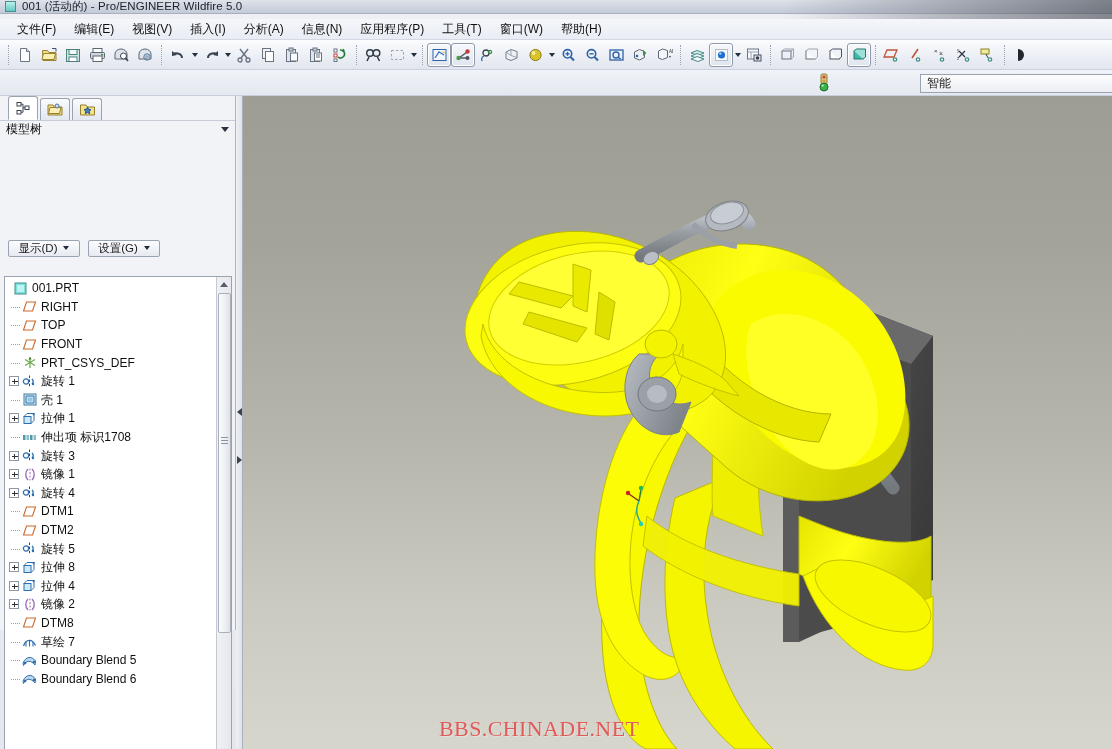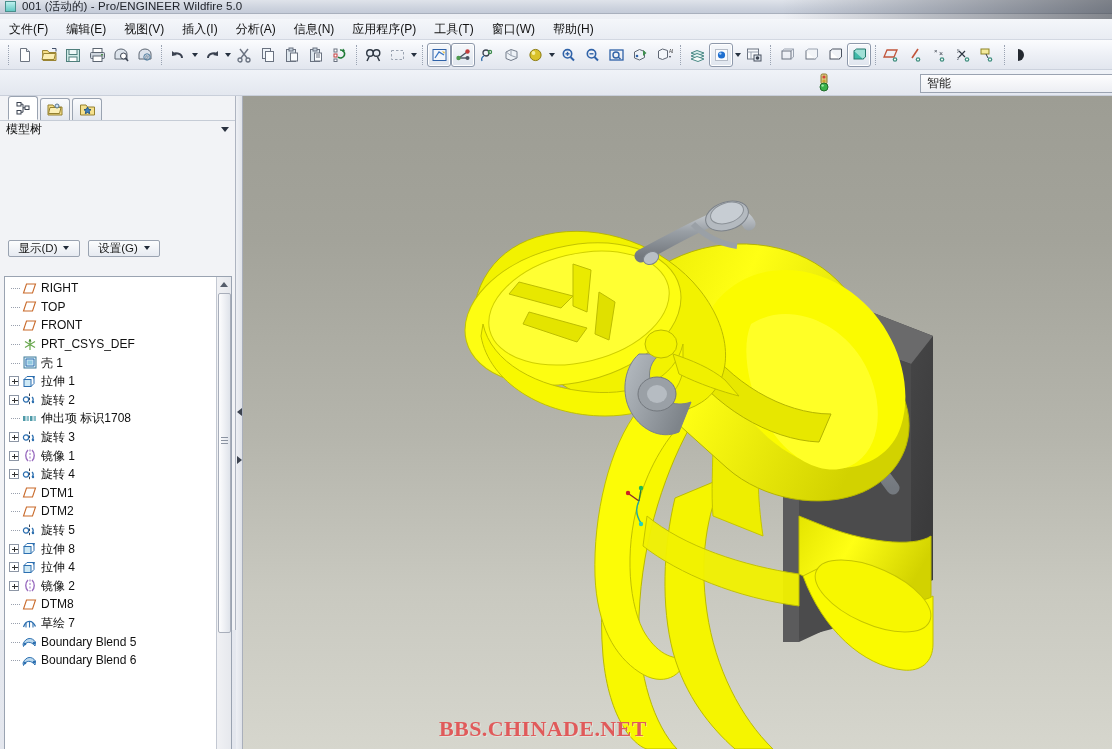--- a/index.html
+++ b/index.html
@@ -19,21 +19,21 @@
       padding-left:5px; }
   .title-icon { width:11px; height:11px; background:linear-gradient(#bdf0ee,#63c8c4);
       border:1px solid #4a8f8c; margin-right:6px; flex:0 0 auto; }
   .title-text { font-size:11.5px; color:#20242b; letter-spacing:.1px; white-space:nowrap; }
   .title-sheen { position:absolute; right:0; top:0; width:330px; height:19px;
       background:linear-gradient(90deg,rgba(255,255,255,0) 0%,rgba(120,125,135,.45) 45%,rgba(60,64,72,.60) 100%); }
 
   
   .menubar { position:absolute; left:0; top:19px; width:1112px; height:21px;
       background:linear-gradient(#f4f6fa,#e9ecf3); display:flex; align-items:center;
-      border-bottom:1px solid #d3d8e2; }
+      padding-left:8px; border-bottom:1px solid #d3d8e2; }
   .menuitem { font-size:12px; color:#111; padding:2px 9px; white-space:nowrap; cursor:default; }
 
   
   .toolbar { position:absolute; left:0; top:40px; width:1112px; height:30px;
       background:linear-gradient(#fbfcfe,#eceff5 55%,#e2e6ee);
       border-bottom:1px solid #ccd2dd; display:flex; align-items:center; padding-left:4px; }
   .tsep { width:1px; height:20px; margin:0 4px; border-left:1px dotted #9aa3b2; flex:0 0 auto; }
   .tbtn { width:24px; height:24px; display:flex; align-items:center; justify-content:center;
       flex:0 0 auto; position:relative; border:1px solid transparent; border-radius:2px; }
   .tbtn.on { border:1px solid #8e99ab; background:linear-gradient(#f6f8fb,#dfe5ee);
@@ -115,21 +115,21 @@
       border-bottom:4px solid transparent; border-right:5px solid #3c434f; }
   .sp-arrow.a2::after { content:""; display:block; border-top:4px solid transparent;
       border-bottom:4px solid transparent; border-left:5px solid #3c434f; }
 
   
   .viewport { position:absolute; left:243px; top:96px; width:869px; height:653px;
       background:linear-gradient(180deg,#9d9d94 0%,#a3a39a 22%,#b5b5ac 52%,#c9c9c0 76%,#d6d6cd 100%);
       overflow:hidden; }
   .viewport svg { position:absolute; left:0; top:0; }
   .watermark { position:absolute; left:196px; top:620px; font-family:"Liberation Serif","DejaVu Serif",serif;
-      font-size:22px; font-weight:bold; color:#e05a5a; letter-spacing:.4px;
+      font-size:22px; font-weight:normal; color:#e05a5a; letter-spacing:.4px;
       text-shadow:1px 1px 0 rgba(255,255,255,.35); }
 </style>
 </head>
 <body>
 
 <div id="app">
 
   <div class="titlebar">
     <div class="title-icon"></div>
     <div class="title-text">001 (活动的) - Pro/ENGINEER Wildfire 5.0</div>
@@ -499,20 +499,29 @@
         <span class="c"></span>
       </div>
       <div class="dbtn">
         <span>设置(G)</span>
         <span class="c"></span>
       </div>
     </div>
 
     <div class="treebox">
       <div class="treelist" id="treelist">
+          <div class="trow root">
+            <span class="ticon">
+              <svg width="13" height="13" viewBox="0 0 13 13">
+                <rect x="1" y="1" width="11" height="11" fill="#7fe0dc" stroke="#3f8d8a"></rect>
+                <rect x="3" y="3" width="7" height="7" fill="#bdf3f0"></rect>
+              </svg>
+            </span>
+            <span class="tlabel">001.PRT</span>
+          </div>
           <div class="trow">
             <span class="dashes"></span>
             <span class="ticon">
               <svg width="15" height="11" viewBox="0 0 15 11">
                 <path d="M4.5 1 h9 l-3 9 h-9z" fill="none" stroke="#c96a2a" stroke-width="1.1"></path>
               </svg>
             </span>
             <span class="tlabel">RIGHT</span>
           </div>
           <div class="trow">
@@ -535,54 +544,54 @@
           </div>
           <div class="trow">
             <span class="dashes"></span>
             <span class="ticon">
               <svg width="14" height="13" viewBox="0 0 14 13">
                 <path d="M7 1 v11 M2 3.5 l10 6 M12 3.5 l-10 6" stroke="#6aa94f" stroke-width="1.2"></path>
                 <path d="M7 1 l-1.6 2.4 h3.2z" fill="#3c7a2a"></path>
               </svg>
             </span>
             <span class="tlabel">PRT_CSYS_DEF</span>
-          </div>
-          <div class="trow">
-            <span class="dashes"></span>
-            <span class="ticon">
-              <svg width="14" height="13" viewBox="0 0 14 13">
-                <rect x="1" y="1" width="12" height="11" fill="#d8ecf5" stroke="#3f7b9a"></rect>
-                <path d="M3 3 h8 v7 h-8z" fill="none" stroke="#2c6fb0"></path>
-                <path d="M4.5 4.5 h5 v4 h-5z" fill="#8fc8e0"></path>
-              </svg>
-            </span>
-            <span class="tlabel">壳 1</span>
-          </div>
-          <div class="trow">
-            <span class="exp"></span>
-            <span class="ticon">
-              <svg width="14" height="13" viewBox="0 0 14 13">
-                <rect x="1" y="4.5" width="7" height="7" fill="#cfe9f5" stroke="#2c6fb0"></rect>
-                <path d="M1 4.5 l3 -3 h7 v7 l-3 3" fill="none" stroke="#2c6fb0"></path>
-                <path d="M9 1 l3 0 l-1.5 3z" fill="#2c6fb0"></path>
-              </svg>
-            </span>
-            <span class="tlabel">拉伸 1</span>
           </div>
           <div class="trow">
             <span class="exp"></span>
             <span class="ticon">
               <svg width="15" height="13" viewBox="0 0 15 13">
                 <line x1="7.5" y1="0.5" x2="7.5" y2="12.5" stroke="#3a4250" stroke-dasharray="2.5 1.6"></line>
                 <ellipse cx="4" cy="6.5" rx="2.6" ry="2.6" fill="none" stroke="#2c6fb0" stroke-width="1.2"></ellipse>
                 <path d="M10 4 a3.2 3.2 0 0 1 0 5" fill="none" stroke="#2c6fb0" stroke-width="1.3"></path>
                 <circle cx="11" cy="9" r="1.2" fill="#2c6fb0"></circle>
               </svg>
             </span>
-            <span class="tlabel">旋转 2</span>
+            <span class="tlabel">旋转 1</span>
+          </div>
+          <div class="trow">
+            <span class="dashes"></span>
+            <span class="ticon">
+              <svg width="14" height="13" viewBox="0 0 14 13">
+                <rect x="1" y="1" width="12" height="11" fill="#d8ecf5" stroke="#3f7b9a"></rect>
+                <path d="M3 3 h8 v7 h-8z" fill="none" stroke="#2c6fb0"></path>
+                <path d="M4.5 4.5 h5 v4 h-5z" fill="#8fc8e0"></path>
+              </svg>
+            </span>
+            <span class="tlabel">壳 1</span>
+          </div>
+          <div class="trow">
+            <span class="exp"></span>
+            <span class="ticon">
+              <svg width="14" height="13" viewBox="0 0 14 13">
+                <rect x="1" y="4.5" width="7" height="7" fill="#cfe9f5" stroke="#2c6fb0"></rect>
+                <path d="M1 4.5 l3 -3 h7 v7 l-3 3" fill="none" stroke="#2c6fb0"></path>
+                <path d="M9 1 l3 0 l-1.5 3z" fill="#2c6fb0"></path>
+              </svg>
+            </span>
+            <span class="tlabel">拉伸 1</span>
           </div>
           <div class="trow">
             <span class="dashes"></span>
             <span class="ticon">
               <svg width="15" height="11" viewBox="0 0 15 11">
                 <rect x="1" y="3" width="2.5" height="5" fill="#4f9aa8"></rect>
                 <rect x="4.5" y="3" width="2.5" height="5" fill="#8abfc9"></rect>
                 <rect x="8" y="3" width="2.5" height="5" fill="#4f9aa8"></rect>
                 <rect x="11.5" y="3" width="2.5" height="5" fill="#8abfc9"></rect>
               </svg>

